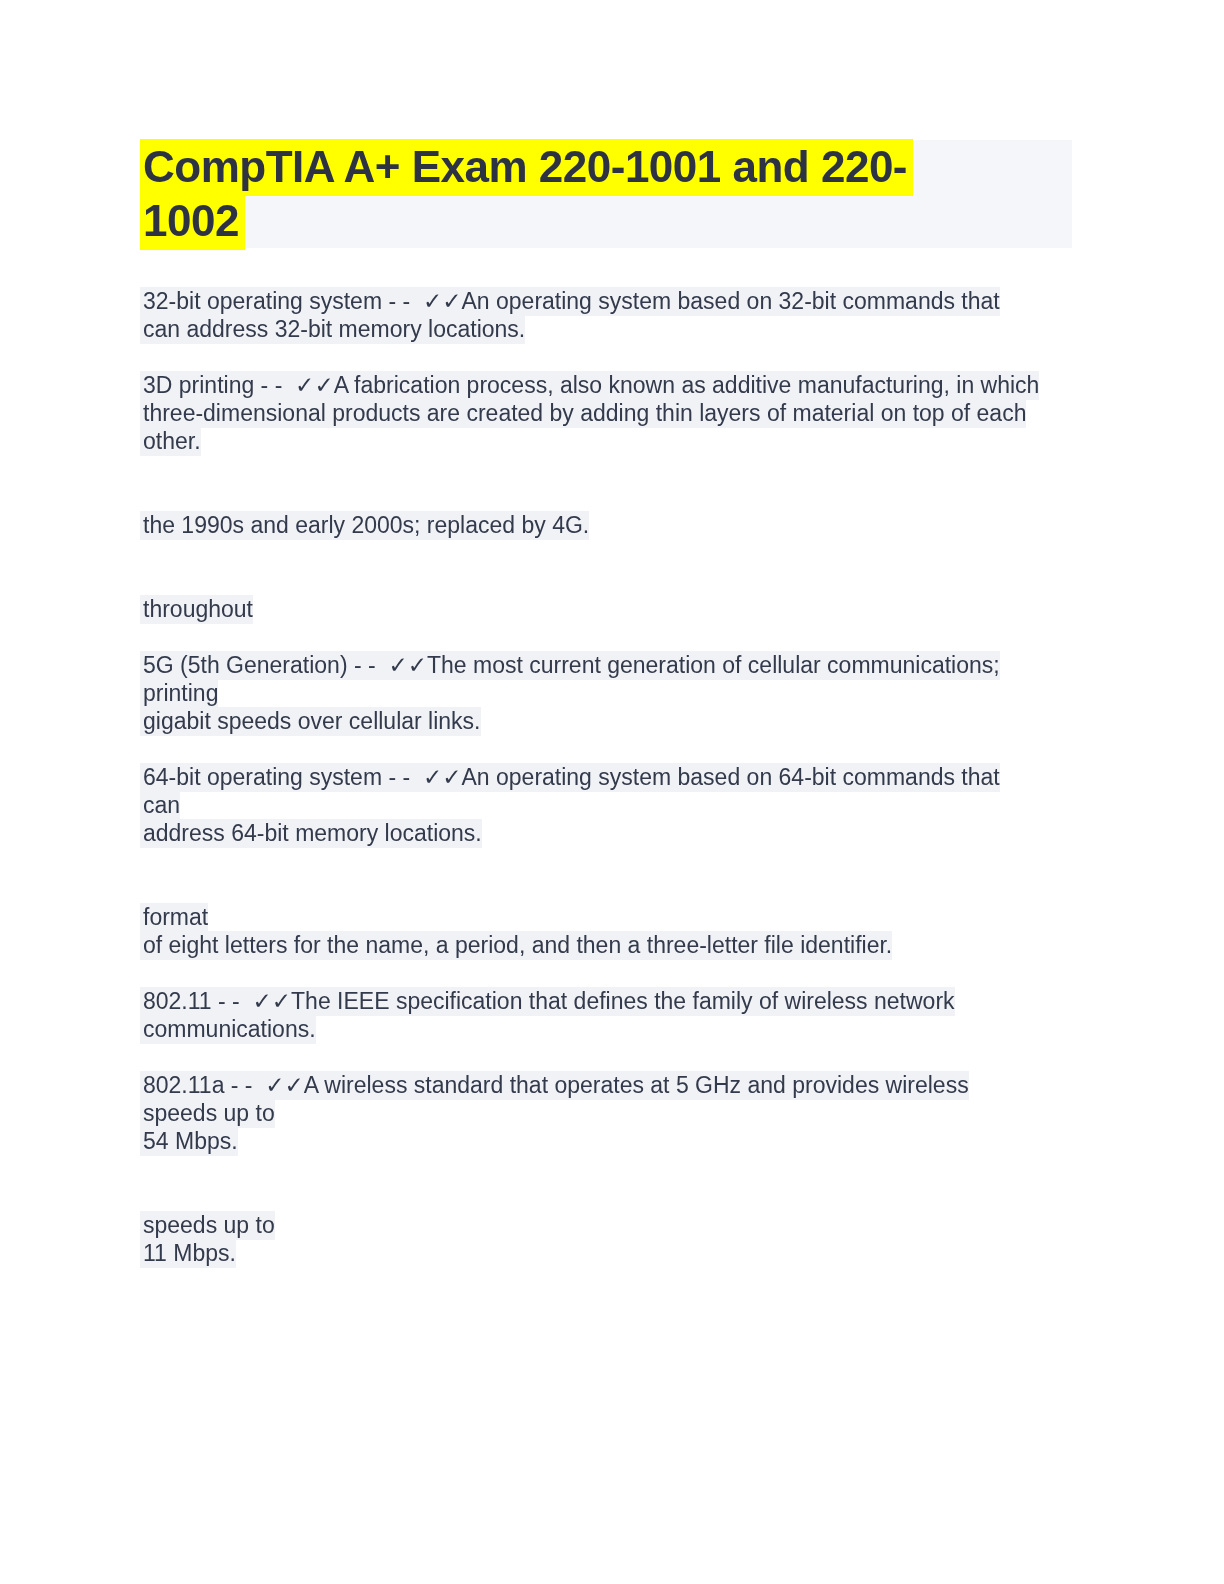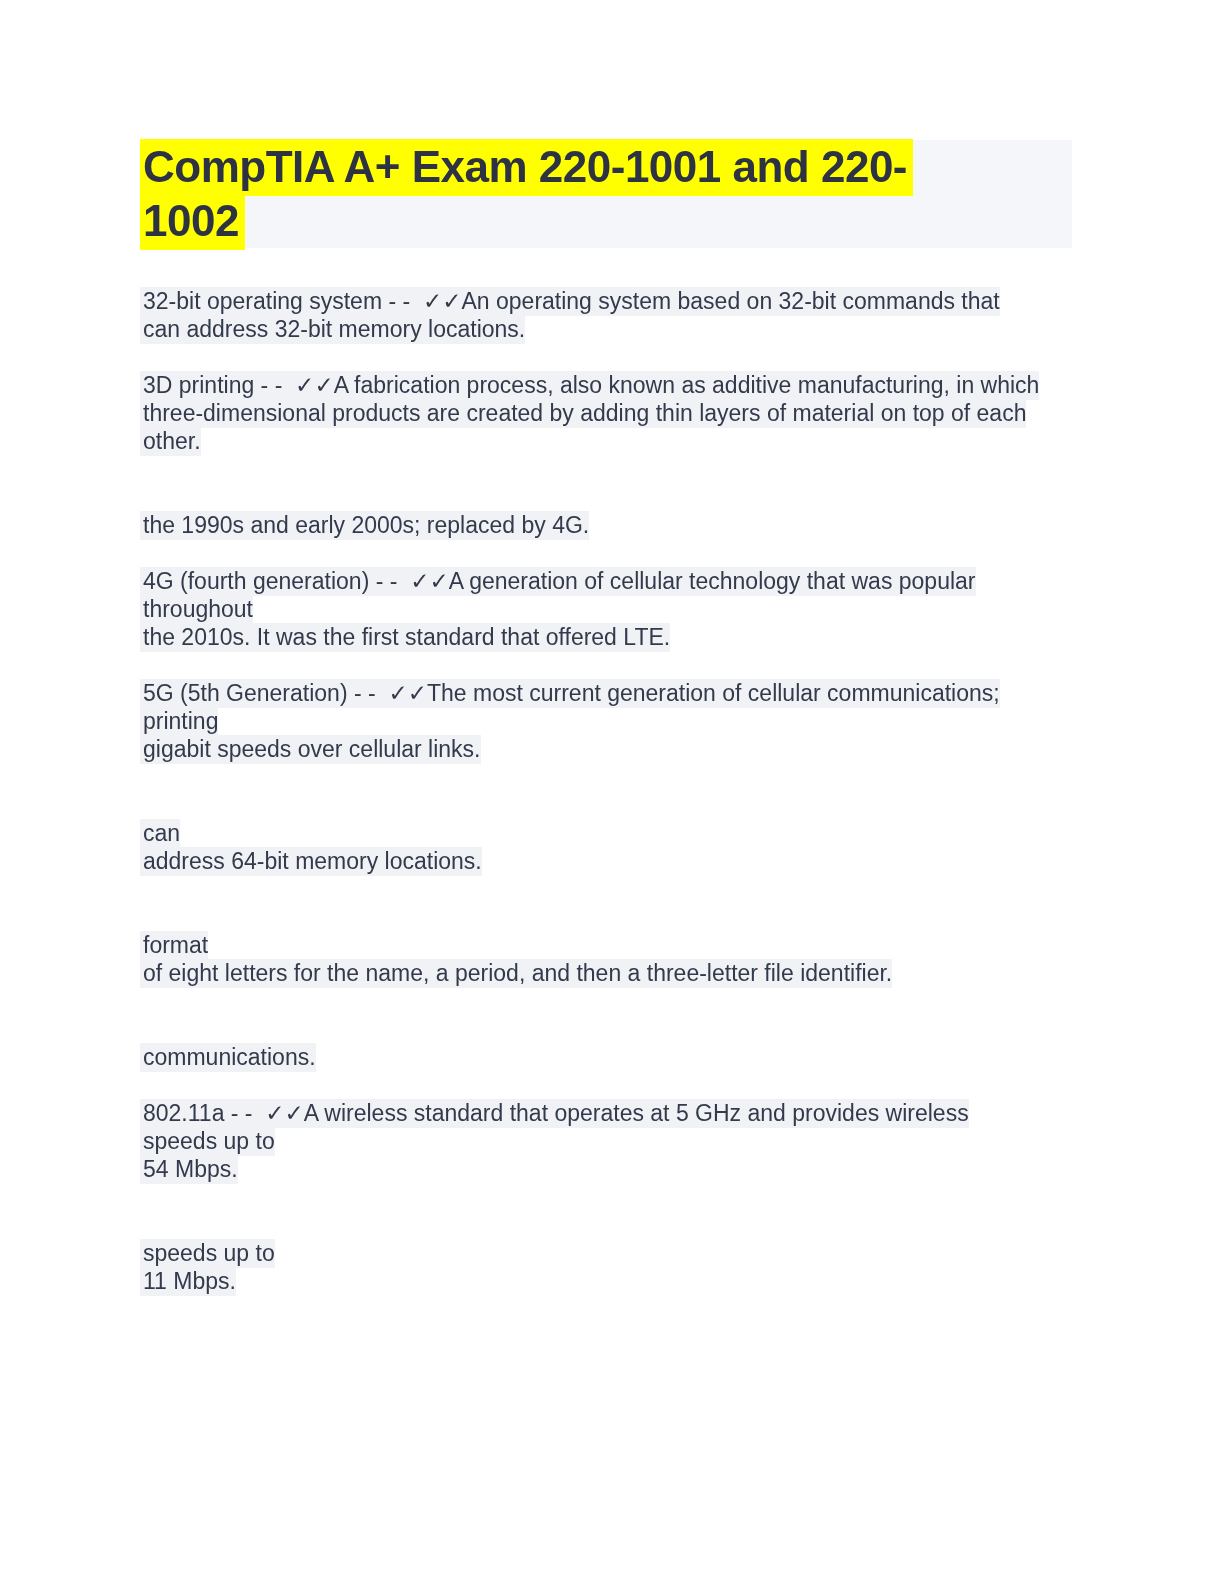--- a/index.html
+++ b/index.html
@@ -46,21 +46,21 @@
 </style>
 </head>
 <body>
 
 <div class="page">
   <h1 class="doc-title"><span class="hl-y">CompTIA A+ Exam 220-1001 and 220-</span><br><span class="hl-y">1002</span></h1>
   <div class="entries">
       <p class="entry"><span class="hl">32-bit operating system - -  ✓✓An operating system based on 32-bit commands that</span><br><span class="hl">can address 32-bit memory locations.</span></p>
       <p class="entry"><span class="hl">3D printing - -  ✓✓A fabrication process, also known as additive manufacturing, in which</span><br><span class="hl">three-dimensional products are created by adding thin layers of material on top of each</span><br><span class="hl">other.</span></p>
       <p class="entry"><br><span class="hl">the 1990s and early 2000s; replaced by 4G.</span></p>
-      <p class="entry"><span class="hl">4G (fourth generation) - -  ✓✓A generation of cellular technology that was popular</span><br><span class="hl">throughout</span><br><span class="hl">the 2010s. It was the first standard that offered LTE.</span></p>
+      <p class="entry"><br><span class="hl">throughout</span><br></p>
       <p class="entry"><span class="hl">5G (5th Generation) - -  ✓✓The most current generation of cellular communications;</span><br><span class="hl">printing</span><br><span class="hl">gigabit speeds over cellular links.</span></p>
-      <p class="entry"><br><span class="hl">can</span><br><span class="hl">address 64-bit memory locations.</span></p>
+      <p class="entry"><span class="hl">64-bit operating system - -  ✓✓An operating system based on 64-bit commands that</span><br><span class="hl">can</span><br><span class="hl">address 64-bit memory locations.</span></p>
       <p class="entry"><br><span class="hl">format</span><br><span class="hl">of eight letters for the name, a period, and then a three-letter file identifier.</span></p>
-      <p class="entry"><br><span class="hl">communications.</span></p>
+      <p class="entry"><span class="hl">802.11 - -  ✓✓The IEEE specification that defines the family of wireless network</span><br><span class="hl">communications.</span></p>
       <p class="entry"><span class="hl">802.11a - -  ✓✓A wireless standard that operates at 5 GHz and provides wireless</span><br><span class="hl">speeds up to</span><br><span class="hl">54 Mbps.</span></p>
       <p class="entry"><br><span class="hl">speeds up to</span><br><span class="hl">11 Mbps.</span></p>
     </div>
 </div>
 
 </body></html>

